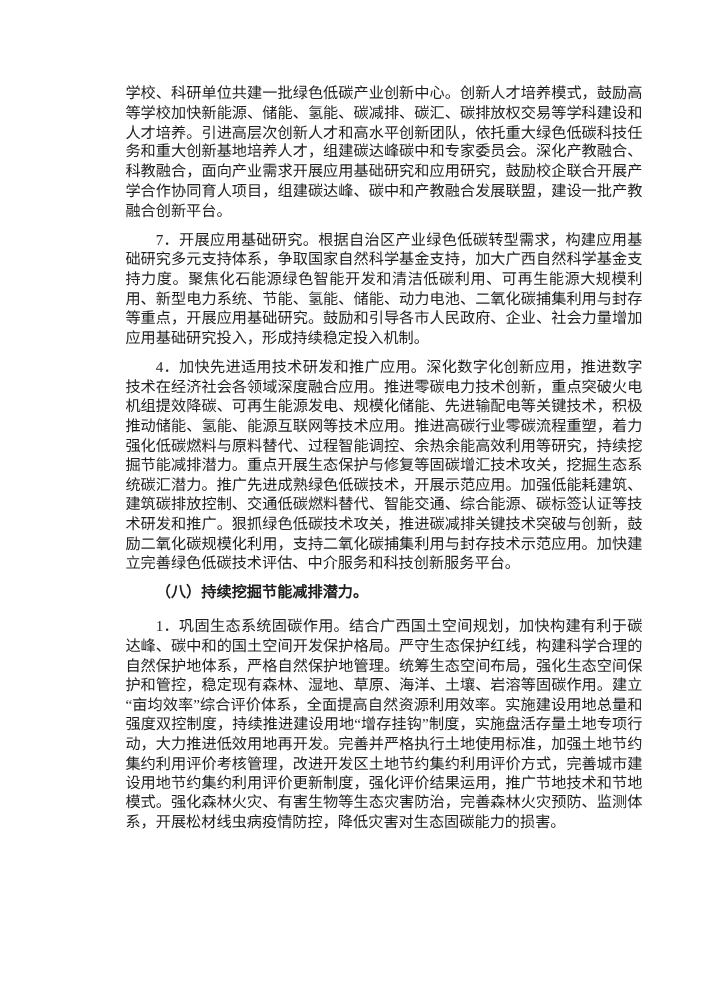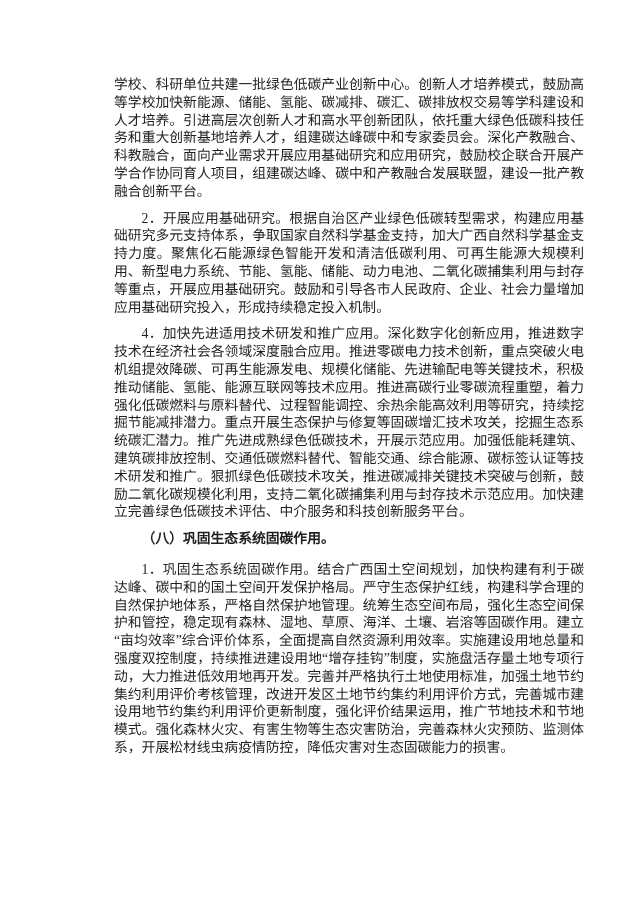--- a/index.html
+++ b/index.html
@@ -38,18 +38,18 @@
     font-weight: bold;
     margin: 1px 0 13px 0;
   }
 </style>
 </head>
 <body>
 
 <div class="page">
   <div class="doc">
     <p class="block">学校、科研单位共建一批绿色低碳产业创新中心。创新人才培养模式，鼓励高等学校加快新能源、储能、氢能、碳减排、碳汇、碳排放权交易等学科建设和人才培养。引进高层次创新人才和高水平创新团队，依托重大绿色低碳科技任务和重大创新基地培养人才，组建碳达峰碳中和专家委员会。深化产教融合、科教融合，面向产业需求开展应用基础研究和应用研究，鼓励校企联合开展产学合作协同育人项目，组建碳达峰、碳中和产教融合发展联盟，建设一批产教融合创新平台。</p>
-    <p class="block indent">2．开展应用基础研究。根据自治区产业绿色低碳转型需求，构建应用基础研究多元支持体系，争取国家自然科学基金支持，加大广西自然科学基金支持力度。聚焦化石能源绿色智能开发和清洁低碳利用、可再生能源大规模利用、新型电力系统、节能、氢能、储能、动力电池、二氧化碳捕集利用与封存等重点，开展应用基础研究。鼓励和引导各市人民政府、企业、社会力量增加应用基础研究投入，形成持续稳定投入机制。</p>
+    <p class="block indent">7．开展应用基础研究。根据自治区产业绿色低碳转型需求，构建应用基础研究多元支持体系，争取国家自然科学基金支持，加大广西自然科学基金支持力度。聚焦化石能源绿色智能开发和清洁低碳利用、可再生能源大规模利用、新型电力系统、节能、氢能、储能、动力电池、二氧化碳捕集利用与封存等重点，开展应用基础研究。鼓励和引导各市人民政府、企业、社会力量增加应用基础研究投入，形成持续稳定投入机制。</p>
     <p class="block indent">4．加快先进适用技术研发和推广应用。深化数字化创新应用，推进数字技术在经济社会各领域深度融合应用。推进零碳电力技术创新，重点突破火电机组提效降碳、可再生能源发电、规模化储能、先进输配电等关键技术，积极推动储能、氢能、能源互联网等技术应用。推进高碳行业零碳流程重塑，着力强化低碳燃料与原料替代、过程智能调控、余热余能高效利用等研究，持续挖掘节能减排潜力。重点开展生态保护与修复等固碳增汇技术攻关，挖掘生态系统碳汇潜力。推广先进成熟绿色低碳技术，开展示范应用。加强低能耗建筑、建筑碳排放控制、交通低碳燃料替代、智能交通、综合能源、碳标签认证等技术研发和推广。狠抓绿色低碳技术攻关，推进碳减排关键技术突破与创新，鼓励二氧化碳规模化利用，支持二氧化碳捕集利用与封存技术示范应用。加快建立完善绿色低碳技术评估、中介服务和科技创新服务平台。</p>
-    <p class="block heading indent">（八）巩固生态系统固碳作用。</p>
+    <p class="block heading indent">（八）持续挖掘节能减排潜力。</p>
     <p class="block indent">1．巩固生态系统固碳作用。结合广西国土空间规划，加快构建有利于碳达峰、碳中和的国土空间开发保护格局。严守生态保护红线，构建科学合理的自然保护地体系，严格自然保护地管理。统筹生态空间布局，强化生态空间保护和管控，稳定现有森林、湿地、草原、海洋、土壤、岩溶等固碳作用。建立“亩均效率”综合评价体系，全面提高自然资源利用效率。实施建设用地总量和强度双控制度，持续推进建设用地“增存挂钩”制度，实施盘活存量土地专项行动，大力推进低效用地再开发。完善并严格执行土地使用标准，加强土地节约集约利用评价考核管理，改进开发区土地节约集约利用评价方式，完善城市建设用地节约集约利用评价更新制度，强化评价结果运用，推广节地技术和节地模式。强化森林火灾、有害生物等生态灾害防治，完善森林火灾预防、监测体系，开展松材线虫病疫情防控，降低灾害对生态固碳能力的损害。</p>
   </div>
 </div>
 
 </body></html>

